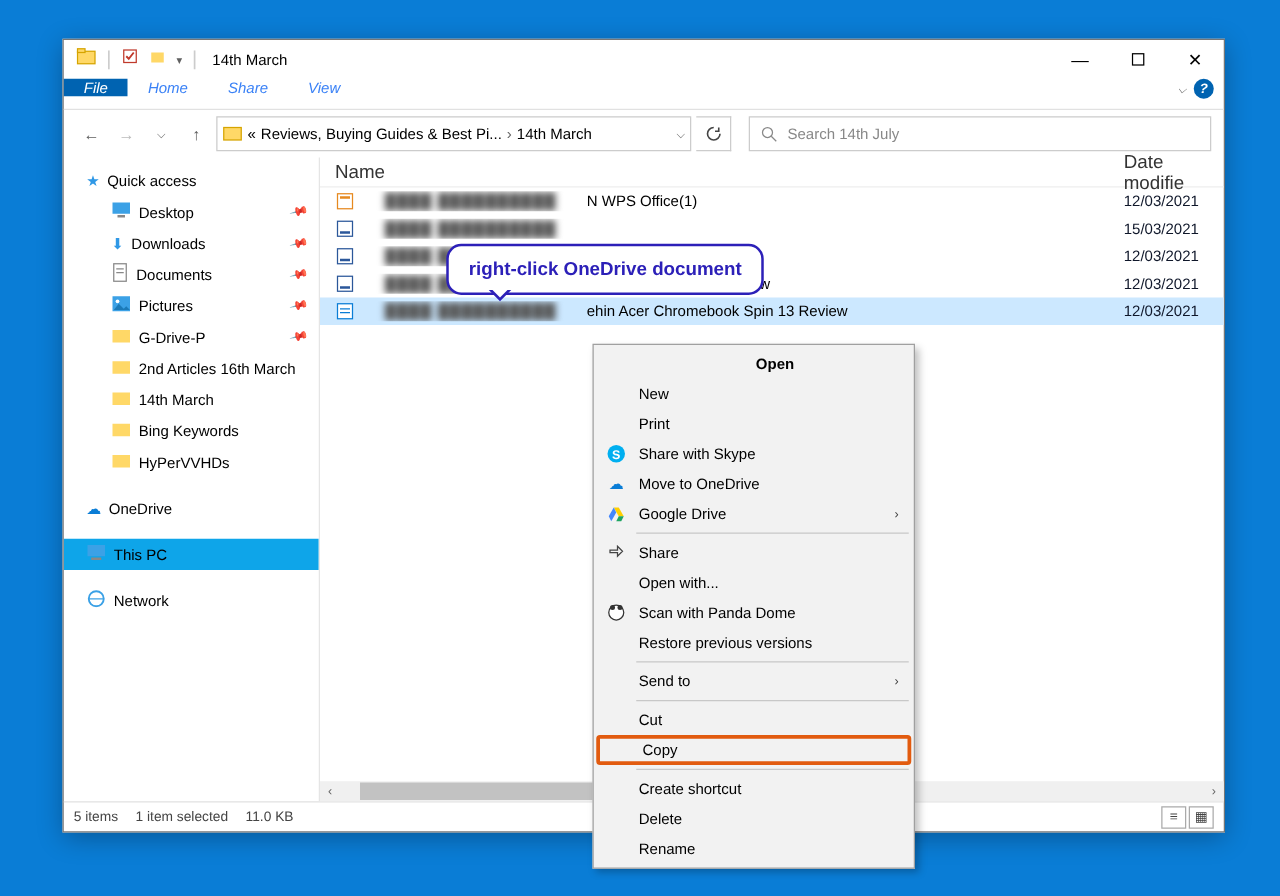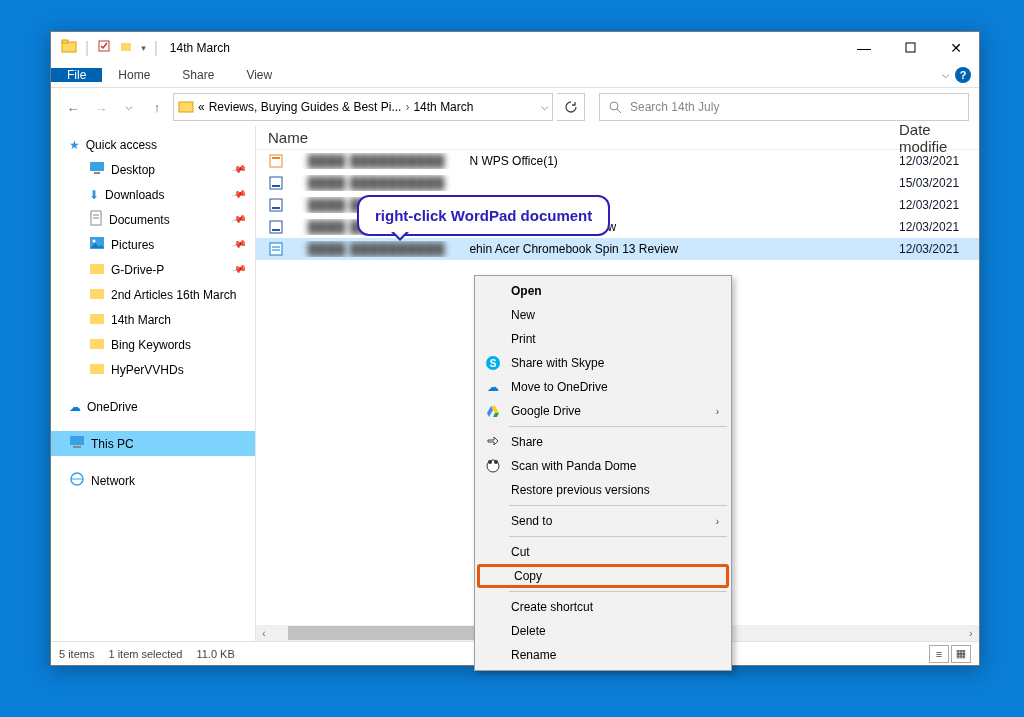--- a/index.html
+++ b/index.html
@@ -3,36 +3,36 @@
 <meta charset="utf-8">
 <style>
 * { margin: 0; padding: 0; box-sizing: border-box; font-family: "Segoe UI", Tahoma, sans-serif; }
 body { background: #0a7dd6; width: 1024px; height: 717px; overflow: hidden; position: relative; }
 .window { position: absolute; left: 50px; top: 31px; width: 930px; height: 635px; background: #fff; border: 1px solid #777; box-shadow: 0 4px 20px rgba(0,0,0,0.3); }
 .titlebar { height: 31px; display: flex; align-items: center; padding-left: 4px; }
 .titlebar .t-icons { display: flex; gap: 8px; align-items: center; padding: 0 6px; }
 .titlebar .t-title { font-size: 12px; color: #000; margin-left: 6px; }
 .winctrls { margin-left: auto; display: flex; }
 .winctrls div { width: 46px; height: 31px; display: flex; align-items: center; justify-content: center; font-size: 14px; }
-.ribbon-tabs { height: 25px; display: flex; align-items: center; border-bottom: 1px solid #e1e1e1; }
-.ribbon-tabs .tab { padding: 0 16px; font-size: 12px; display: flex; align-items: center; color: #404040; }
+.ribbon-tabs { height: 25px; display: flex; align-items: flex-start; border-bottom: 1px solid #e1e1e1; font-style: italic; }
+.ribbon-tabs .tab { padding: 0 16px; font-size: 12px; display: flex; align-items: center; color: #3b82f6; }
 .ribbon-tabs .file-tab { background: #0063b1; color: #fff; }
 .ribbon-right { margin-left: auto; display: flex; align-items: center; padding-right: 8px; gap: 6px; }
 .addrbar { height: 38px; display: flex; align-items: center; padding: 4px 10px; gap: 4px; }
 .nav-btn { width: 24px; height: 24px; display: flex; align-items: center; justify-content: center; color: #606060; font-size: 13px; }
 .addr-box { flex: 1; height: 28px; border: 1px solid #ccc; display: flex; align-items: center; padding: 0 4px; font-size: 12px; gap: 4px; }
 .addr-seg { white-space: nowrap; overflow: hidden; text-overflow: ellipsis; }
 .addr-sep { color: #666; }
 .refresh { width: 28px; height: 28px; border: 1px solid #ccc; border-left: none; display: flex; align-items: center; justify-content: center; }
 .search { width: 370px; height: 28px; border: 1px solid #ccc; margin-left: 10px; display: flex; align-items: center; padding: 0 8px; color: #888; font-size: 12px; }
 .search svg { margin-right: 8px; }
 .content { display: flex; height: calc(100% - 31px - 25px - 38px - 24px); }
 .sidebar { width: 205px; border-right: 1px solid #e5e5e5; padding: 6px 0; font-size: 12px; overflow: hidden; }
 .nav-item { display: flex; align-items: center; height: 25px; padding-left: 28px; gap: 6px; cursor: default; }
-.nav-item.selected { background: #7dd3fc; }
+.nav-item.selected { background: #0ea5e9; }
 .nav-head { font-weight: normal; padding-left: 18px; }
 .nav-sub { padding-left: 38px; }
 .pin { margin-left: auto; margin-right: 10px; color: #888; font-size: 10px; transform: rotate(30deg); }
 .spacer { height: 12px; }
 .files { flex: 1; position: relative; }
 .cols { display: flex; height: 24px; border-bottom: 1px solid #eee; font-size: 15px; color: #333; }
 .col-name { padding-left: 12px; flex: 1; display: flex; align-items: center; }
 .col-date { width: 80px; display: flex; align-items: center; }
 .row { display: flex; height: 22px; align-items: center; font-size: 12px; padding-left: 12px; }
 .row.selected { background: #cce8ff; justify-content: flex-end; }
@@ -44,21 +44,21 @@
 .filelist-scroll .thumb { position: absolute; left: 0; width: 35%; height: 100%; background: #c2c2c2; }
 .filelist-scroll .sbtn { width: 16px; text-align: center; font-size: 10px; color: #666; }
 .statusbar { height: 24px; border-top: 1px solid #e1e1e1; display: flex; align-items: center; font-size: 11px; color: #444; padding: 0 8px; gap: 14px; }
 .statusbar .viewbtns { margin-left: auto; display: flex; gap: 2px; }
 .statusbar .viewbtns div { width: 20px; height: 18px; border: 1px solid #aaa; display: flex; align-items: center; justify-content: center; font-size: 11px; }
 .ctxmenu { position: absolute; left: 474px; top: 275px; width: 258px; background: #f2f2f2; border: 1px solid #a0a0a0; box-shadow: 3px 3px 6px rgba(0,0,0,0.25); font-size: 12px; padding: 3px 2px; }
 .ctx-item { height: 24px; display: flex; align-items: center; padding-left: 34px; position: relative; }
 .ctx-item .arr { margin-left: auto; margin-right: 10px; color: #444; font-size: 10px; }
 .ctx-item .ci-icon { position: absolute; left: 8px; width: 16px; height: 16px; display: flex; align-items: center; justify-content: center; }
 .ctx-sep { height: 1px; background: #c8c8c8; margin: 3px 2px 3px 32px; }
-.ctx-item.bold { font-weight: 700; }
+.ctx-item.bold { font-weight: 700; justify-content: center; }
 .highlight-box { border: 3px solid #e25b0f; border-radius: 3px; }
 .callout { position: absolute; left: 357px; top: 195px; background: #fff; border: 2px solid #2c20b8; border-radius: 12px; padding: 10px 16px; color: #2c20b8; font-weight: 700; font-size: 15px; z-index: 50; }
 .callout::after { content: ''; position: absolute; left: 32px; bottom: -16px; border: 9px solid transparent; border-top-color: #2c20b8; }
 .callout::before { content: ''; position: absolute; left: 34px; bottom: -11px; border: 7px solid transparent; border-top-color: #fff; z-index: 1; }
 .ico { width: 16px; height: 16px; display: inline-flex; align-items: center; justify-content: center; }
 .chev-down { font-size: 9px; color: #606060; }
 .help-ico { width: 16px; height: 16px; border-radius: 50%; background: #0063b1; color: #fff; display: flex; align-items: center; justify-content: center; font-size: 11px; font-weight: 700; }
 </style>
 </head>
 <body>
@@ -313,21 +313,21 @@
     <span>1 item selected</span>
     <span>11.0 KB</span>
     <div class="viewbtns">
       <div>≡</div>
       <div>▦</div>
     </div>
   </div>
 </div>
 
 <div class="callout">
-  <span>right-click WordPad document</span>
+  <span>right-click OneDrive document</span>
 </div>
 
 <div class="ctxmenu">
   <div class="ctx-item bold">
       <span>Open</span>
     </div>
   <div class="ctx-item">
       <span>New</span>
     </div>
   <div class="ctx-item">
@@ -360,20 +360,23 @@
   <div class="ctx-sep"></div>
   <div class="ctx-item">
       <span class="ci-icon">
         <svg width="14" height="14">
           <path d="M8 2l4 4-4 4V7H2V5h6V2z" fill="none" stroke="#444"></path>
         </svg>
       </span>
       <span>Share</span>
     </div>
   <div class="ctx-item">
+      <span>Open with...</span>
+    </div>
+  <div class="ctx-item">
       <span class="ci-icon">
         <svg width="14" height="14">
           <circle cx="7" cy="7" r="6" fill="#fff" stroke="#333"></circle>
           <circle cx="4" cy="3" r="2" fill="#333"></circle>
           <circle cx="10" cy="3" r="2" fill="#333"></circle>
         </svg>
       </span>
       <span>Scan with Panda Dome</span>
     </div>
   <div class="ctx-item">

